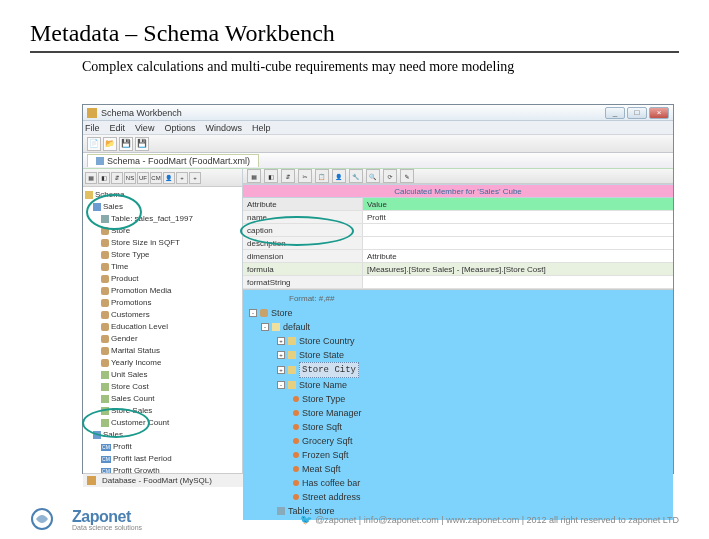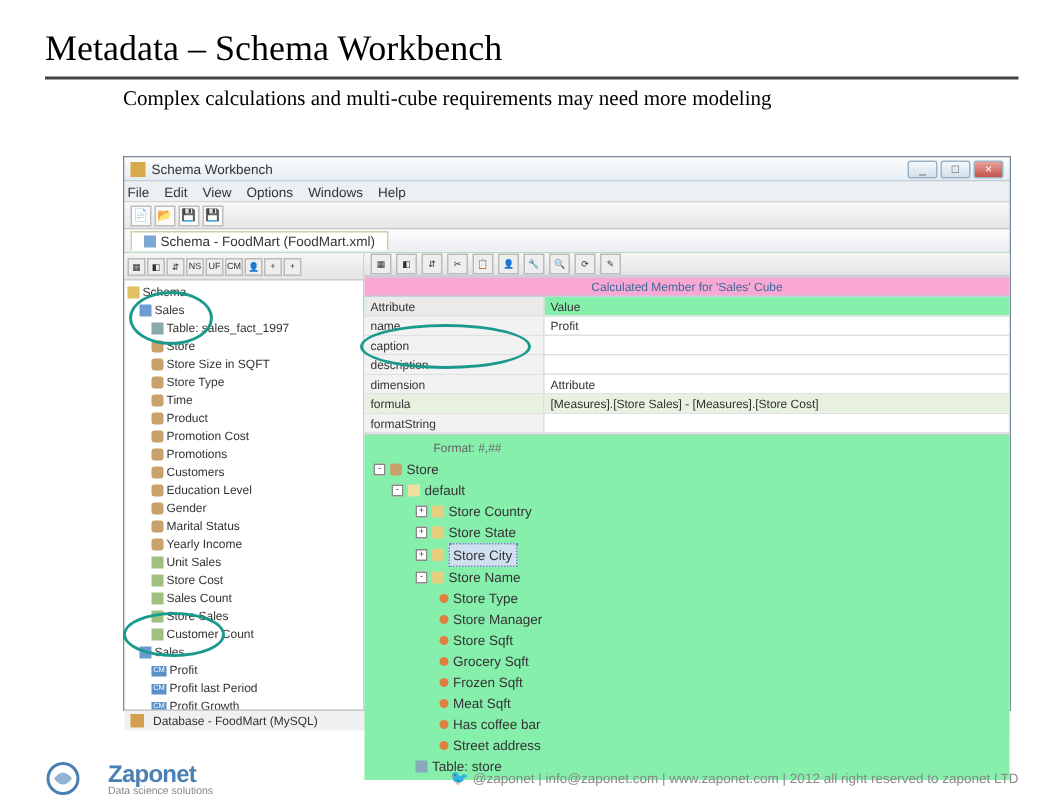--- a/index.html
+++ b/index.html
@@ -38,26 +38,26 @@
   .rightpanel { flex: 1; display: flex; flex-direction: column; }
   .rtoolbar { height: 18px; background: linear-gradient(#f6f6f6,#e4e4e4); border-bottom: 1px solid #ccc; display: flex; align-items: center; gap: 3px; padding: 0 4px; }
   .rtoolbar .ticon { width: 14px; height: 14px; }
   .rbanner { height: 14px; background: #f9a8d4; border-bottom: 1px solid #c4d2e0; border-top: 1px solid #c4d2e0; text-align: center; font-size: 8px; color: #3a6a9a; line-height: 14px; }
   .propgrid { border-bottom: 1px solid #ccc; }
   .prow { display: flex; height: 13px; border-bottom: 1px solid #e0e0e0; font-size: 8px; }
   .plabel { width: 120px; background: #f2f2f2; padding: 0 4px; display: flex; align-items: center; border-right: 1px solid #ddd; }
   .pval { flex: 1; padding: 0 4px; display: flex; align-items: center; }
   .header-row { background: #86efac; font-weight: normal; }
   .header-row .plabel { background: #eaeaea; }
-  .zoomtree { flex: 1; background: #86efac; padding: 2px 6px; font-size: 9px; line-height: 14px; }
+  .zoomtree { flex: 1; background: #7dd3fc; padding: 2px 6px; font-size: 9px; line-height: 14px; }
   .zitem { display: flex; align-items: center; gap: 3px; padding-left: var(--zi,0px); }
   .zic { width: 8px; height: 8px; display: inline-block; }
   .zfold { background: #f0e0a0; }
   .zbox { width: 8px; height: 8px; border: 1px solid #888; background: #fff; font-size: 6px; display: flex; align-items: center; justify-content: center; }
-  .zsel { background: #d0e0f0; border: 1px dotted #6a8ab0; padding: 0 2px; }
+  .zsel { background: #d0e0f0; border: 1px dotted #6a8ab0; padding: 0 2px; font-family: Liberation Mono, monospace; }
   .zmini { width: 6px; height: 6px; border-radius: 50%; background: #e08040; }
   .statusbar { height: 14px; background: #f0f0f0; border-top: 1px solid #ccc; display: flex; align-items: center; padding: 0 4px; font-size: 8px; gap: 6px; }
   .sbic { width: 9px; height: 9px; background: #d4a050; }
   .footer { position: absolute; left: 30px; right: 0; bottom: 8px; display: flex; align-items: center; font-size: 10px; color: #666; font-family: Arial,sans-serif; }
   .logo { display: flex; align-items: center; gap: 18px; }
   .logotxt { font-size: 16px; font-weight: bold; color: #4a80b2; letter-spacing: -0.5px; }
   .logotag { font-size: 7px; color: #888; margin-top: -2px; }
   .footertext { margin-left: auto; margin-right: 30px; font-size: 9px; color: #888; }
   .bird { font-size: 10px; color: #6ab5d9; }
 </style>
@@ -139,21 +139,21 @@
         <div class="treeitem" style="--ind:16px">
             <span class="tic dim"></span>
             <span>Time</span>
           </div>
         <div class="treeitem" style="--ind:16px">
             <span class="tic dim"></span>
             <span>Product</span>
           </div>
         <div class="treeitem" style="--ind:16px">
             <span class="tic dim"></span>
-            <span>Promotion Cost</span>
+            <span>Promotion Media</span>
           </div>
         <div class="treeitem" style="--ind:16px">
             <span class="tic dim"></span>
             <span>Promotions</span>
           </div>
         <div class="treeitem" style="--ind:16px">
             <span class="tic dim"></span>
             <span>Customers</span>
           </div>
         <div class="treeitem" style="--ind:16px">

